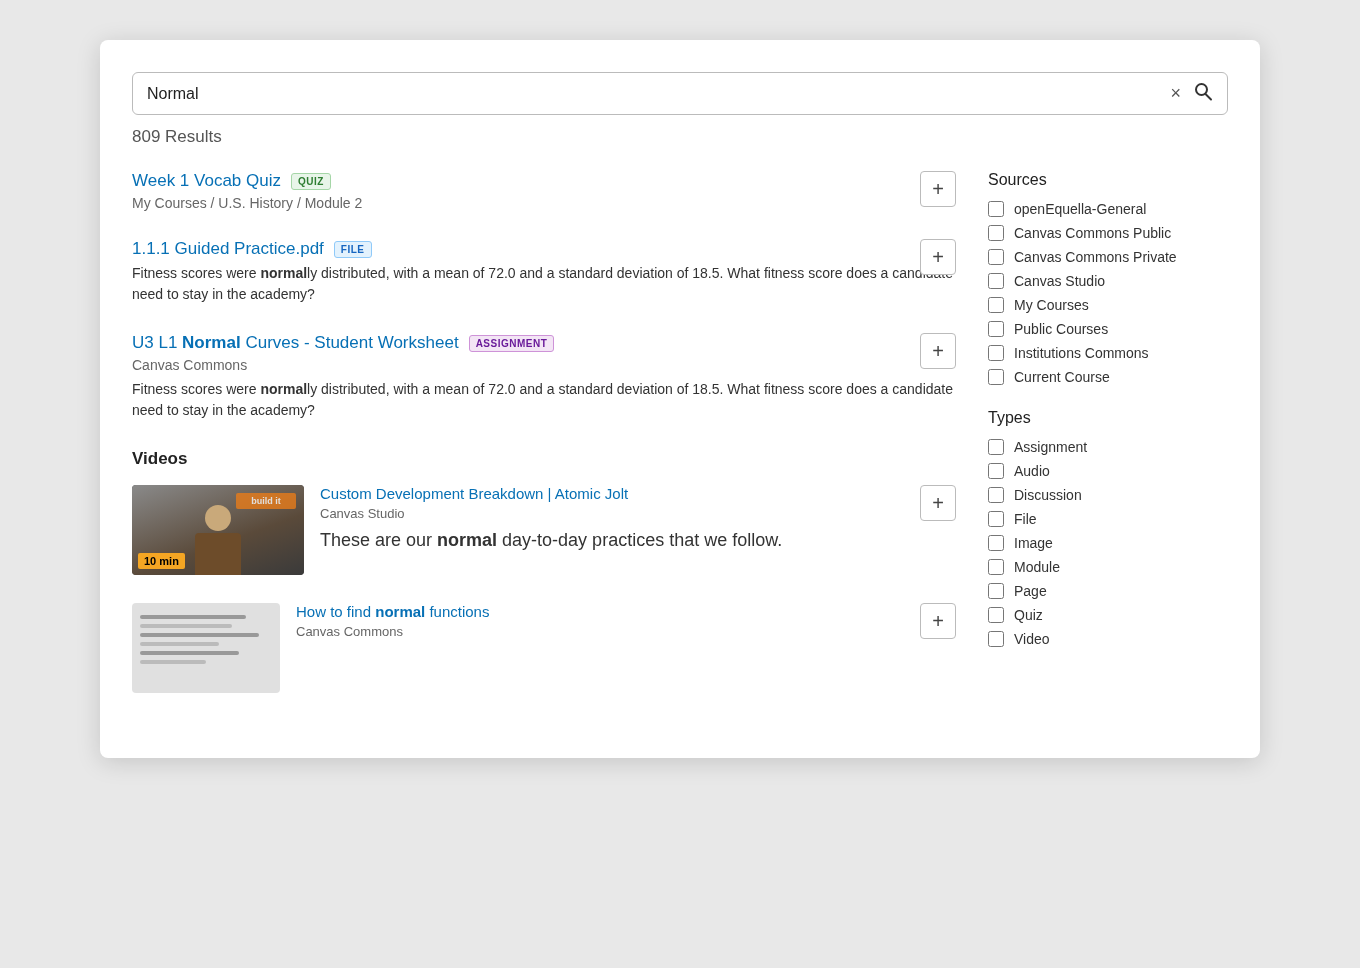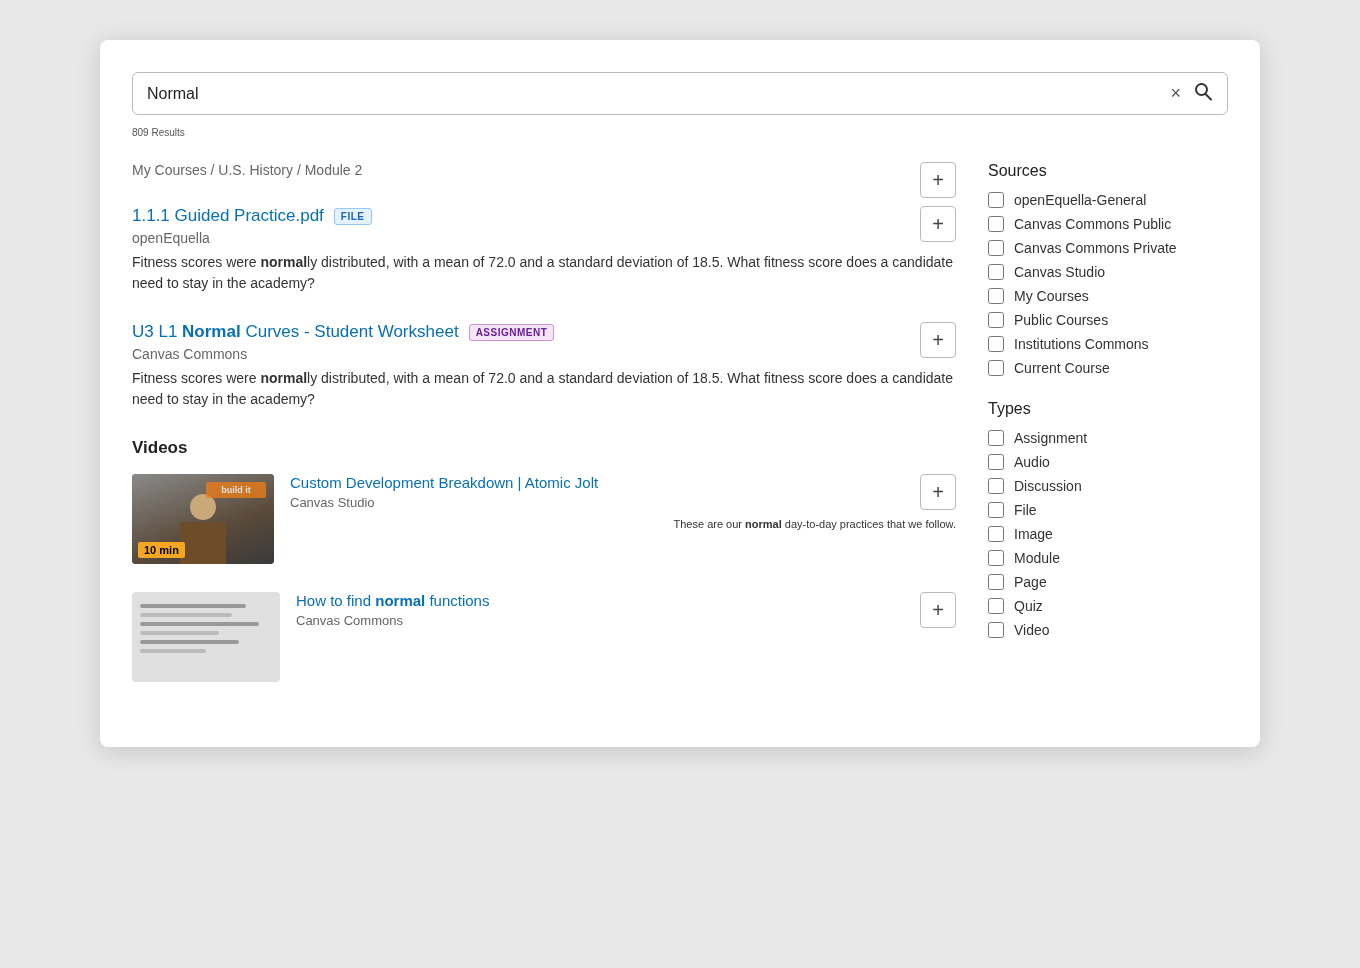--- a/index.html
+++ b/index.html
@@ -43,21 +43,21 @@
       cursor: pointer;
       font-size: 18px;
       margin-right: 12px;
     }
     .search-icon {
       color: #333;
       font-size: 18px;
       cursor: pointer;
     }
     .results-count {
-      font-size: 10px;
+      font-size: 17px;
       color: #555;
       margin-bottom: 24px;
     }
     .content-layout {
       display: flex;
       gap: 32px;
     }
     .results-pane {
       flex: 1;
       min-width: 0;
@@ -140,21 +140,21 @@
       color: #222;
       margin-bottom: 16px;
     }
     .video-item {
       display: flex;
       gap: 16px;
       margin-bottom: 28px;
       position: relative;
     }
     .video-thumb {
-      width: 142px;
+      width: 172px;
       height: 90px;
       border-radius: 4px;
       background: #555;
       flex-shrink: 0;
       position: relative;
       overflow: hidden;
     }
     .video-duration {
       position: absolute;
       bottom: 6px;
@@ -174,24 +174,23 @@
       cursor: pointer;
       display: block;
       margin-bottom: 4px;
     }
     .video-source {
       font-size: 13px;
       color: #666;
       margin-bottom: 6px;
     }
     .video-desc {
-      font-size: 11px;
+      font-size: 18px;
       color: #333;
       line-height: 1.5;
-      text-align: right;
     }
     .video-desc b { font-weight: 700; }
     
     .sidebar-section {
       margin-bottom: 24px;
     }
     .sidebar-title {
       font-size: 16px;
       font-weight: 400;
       color: #222;
@@ -252,30 +251,33 @@
     </span>
   </div>
 
   <div class="results-count">809 Results</div>
 
   <div class="content-layout">
 
     <div class="results-pane">
 
       <div class="result-item">
+        <div class="result-header">
+          <a class="result-title">Week 1 Vocab Quiz</a>
+          <span class="badge badge-quiz">QUIZ</span>
+        </div>
         <div class="result-source">My Courses / U.S. History / Module 2</div>
         <button class="add-btn">+</button>
       </div>
 
       <div class="result-item">
         <div class="result-header">
           <a class="result-title">1.1.1 Guided Practice.pdf</a>
           <span class="badge badge-file">FILE</span>
         </div>
-        <div class="result-source">openEquella</div>
         <div class="result-desc">Fitness scores were <b>normal</b>ly distributed, with a mean of 72.0 and a standard deviation of 18.5. What fitness score does a candidate need to stay in the academy?</div>
         <button class="add-btn">+</button>
       </div>
 
       <div class="result-item">
         <div class="result-header">
           <a class="result-title">U3 L1 <b>Normal</b> Curves - Student Worksheet</a>
           <span class="badge badge-assignment">ASSIGNMENT</span>
         </div>
         <div class="result-source">Canvas Commons</div>

